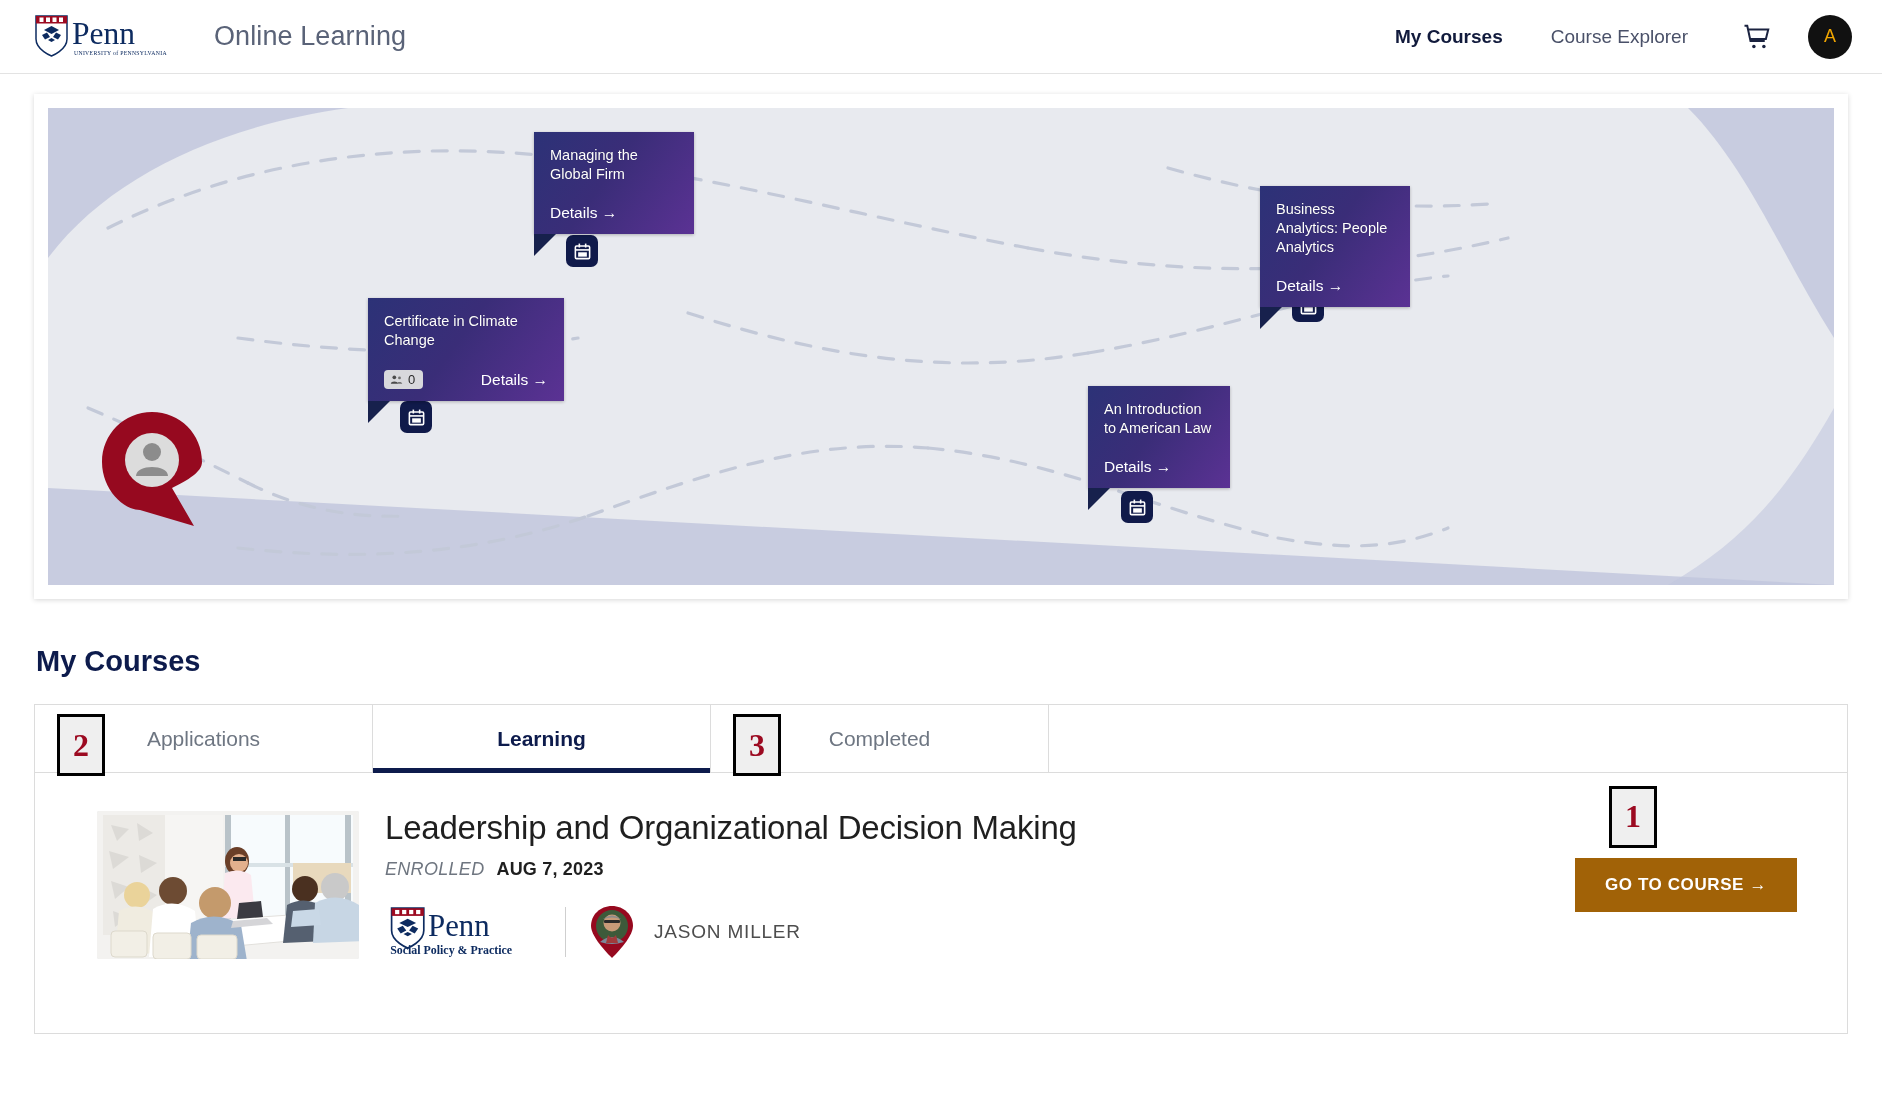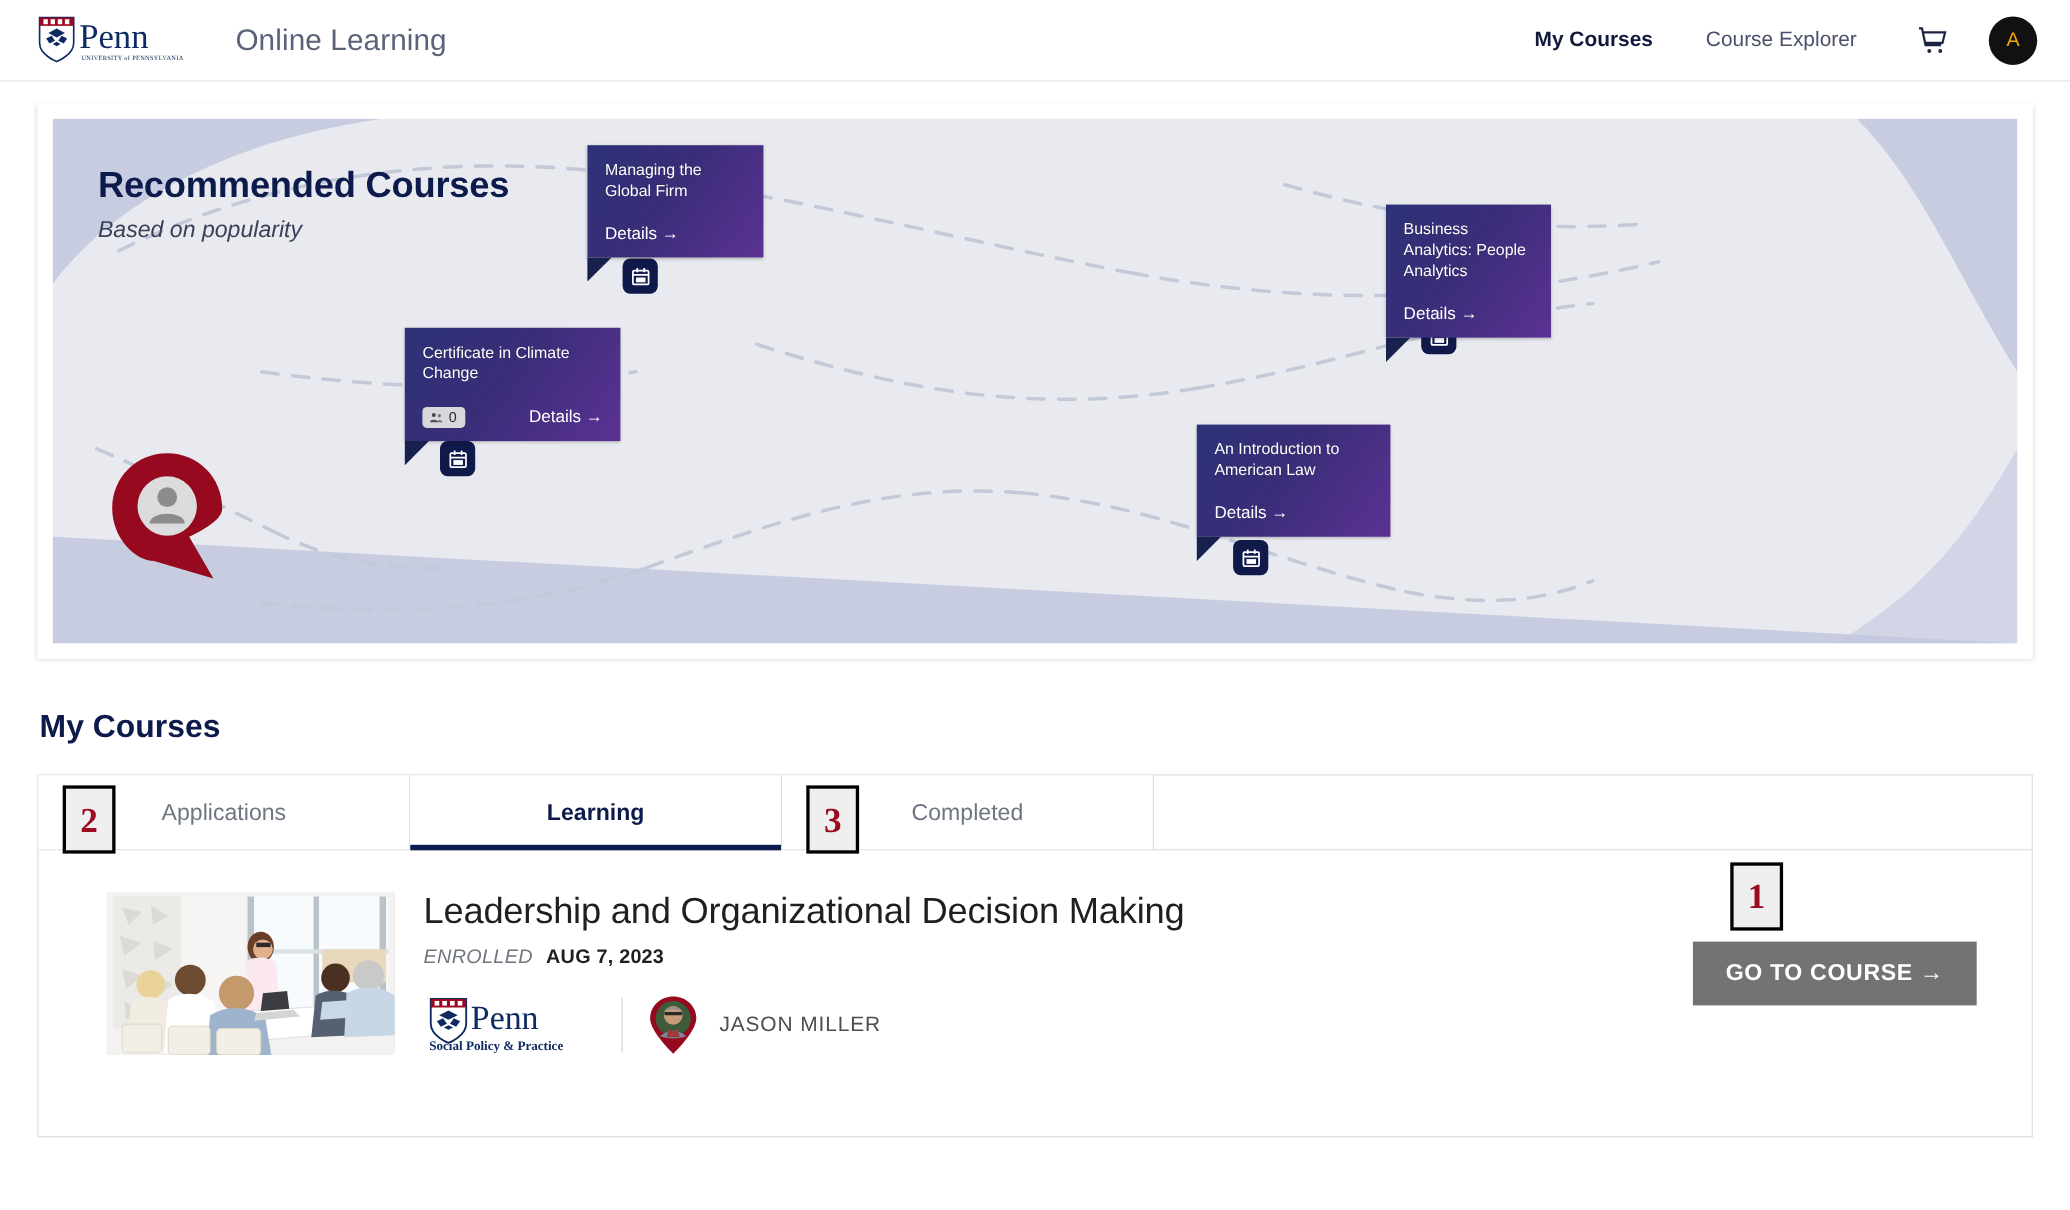--- a/index.html
+++ b/index.html
@@ -208,25 +208,25 @@
   .instr-pin { width: 44px; height: 54px; }
   .instr-name {
     font-size: 19px; color: #4d4d4d; margin-left: 20px; letter-spacing: .8px;
   }
   .course-right {
     margin-right: 50px; flex: 0 0 auto;
     display: flex; align-items: center;
     position: relative;
   }
   .go-btn {
-    background: #737373;
+    background: #a16207;
     color: #fff;
     border: none;
     font-family: "Liberation Sans", sans-serif;
-    font-size: 21px; font-weight: 700;
+    font-size: 17px; font-weight: 700;
     letter-spacing: .6px;
     padding: 17px 30px;
     cursor: pointer;
     white-space: nowrap;
   }
 
   
   .anno {
     position: absolute;
     background: #efefef;
@@ -301,24 +301,20 @@
         <path d="M1040 245 C 1180 222 1280 180 1400 168"></path>
         <path d="M60 120 C 180 60 330 30 500 48"></path>
         <path d="M500 48 C 660 66 820 110 980 140"></path>
         <path d="M980 140 C 1140 170 1300 168 1460 130"></path>
         <path d="M40 300 C 110 330 150 350 200 375"></path>
         <path d="M200 375 C 250 400 300 410 360 408"></path>
         <path d="M1120 60 C 1220 88 1320 104 1440 96"></path>
       </g>
     </svg>
 
-    <div class="banner-head">
-      <div class="banner-title">Recommended Courses</div>
-      <div class="banner-sub">Based on popularity</div>
-    </div>
 
     <svg class="user-pin" style="left:52px; top:302px;" viewBox="0 0 104 118">
       <path d="M52 2 C 24 2 2 24 2 52 C 2 80 24 100 40 100 L 94 116 L 72 78 C 88 70 102 62 102 52 C 102 24 80 2 52 2 Z" fill="#96091f"></path>
       <circle cx="52" cy="50" r="27" fill="#dcdcdc"></circle>
       <circle cx="52" cy="42" r="9" fill="#8c8c8c"></circle>
       <path d="M36 66 C 36 54 68 54 68 66 Z" fill="#8c8c8c"></path>
     </svg>
 
     <div class="tip" style="left:486px; top:24px; width:160px;">
       <div class="tip-title">Managing the Global Firm</div>
@@ -373,21 +369,21 @@
     <div class="cal-pin" style="left:1244px; top:182px;">
       <svg width="19" height="19" viewBox="0 0 24 24" fill="none" stroke="#ffffff" stroke-width="2">
         <rect x="3" y="5" width="18" height="16" rx="1.5"></rect>
         <path d="M3 10 h18"></path>
           <path d="M8 2 v5"></path>
           <path d="M16 2 v5"></path>
         <rect x="6.5" y="13" width="11" height="5.5" fill="#ffffff" stroke="none"></rect>
       </svg>
     </div>
 
-    <div class="tip" style="left:1040px; top:278px; width:176px;">
+    <div class="tip" style="left:1040px; top:278px; width:142px;">
       <div class="tip-title">An Introduction to American Law</div>
       <div class="tip-bottom">
         <span class="tip-details">Details →</span>
       </div>
       <div class="tip-tail"></div>
     </div>
     <div class="cal-pin" style="left:1073px; top:383px;">
       <svg width="19" height="19" viewBox="0 0 24 24" fill="none" stroke="#ffffff" stroke-width="2">
         <rect x="3" y="5" width="18" height="16" rx="1.5"></rect>
         <path d="M3 10 h18"></path>

